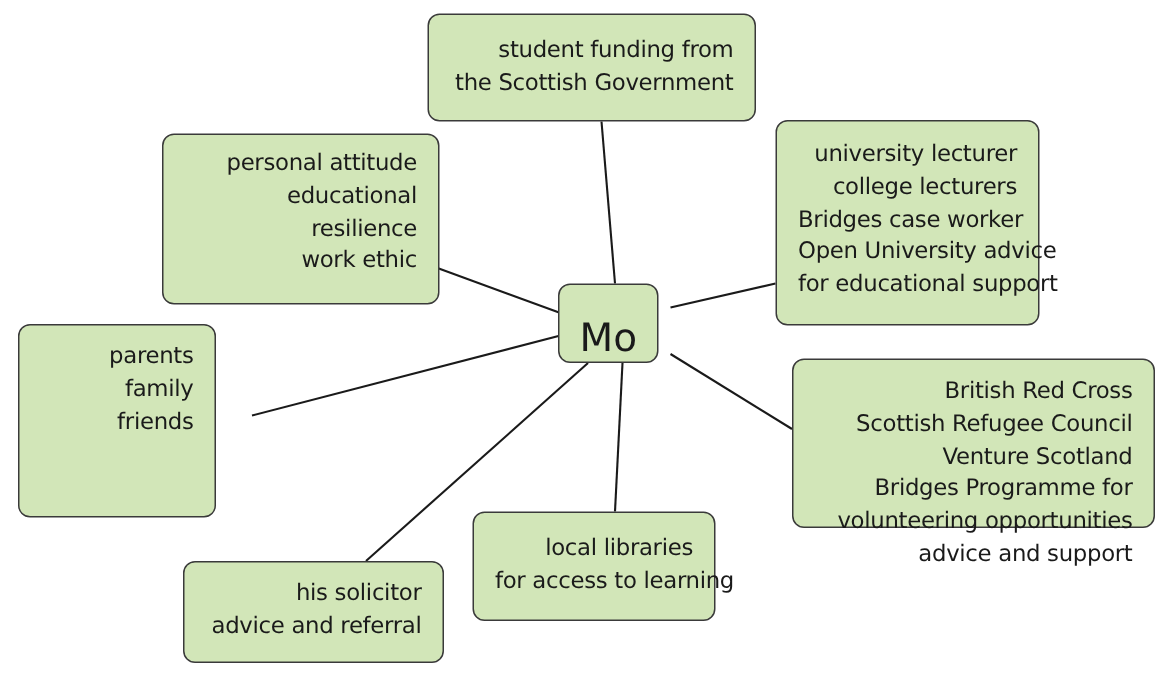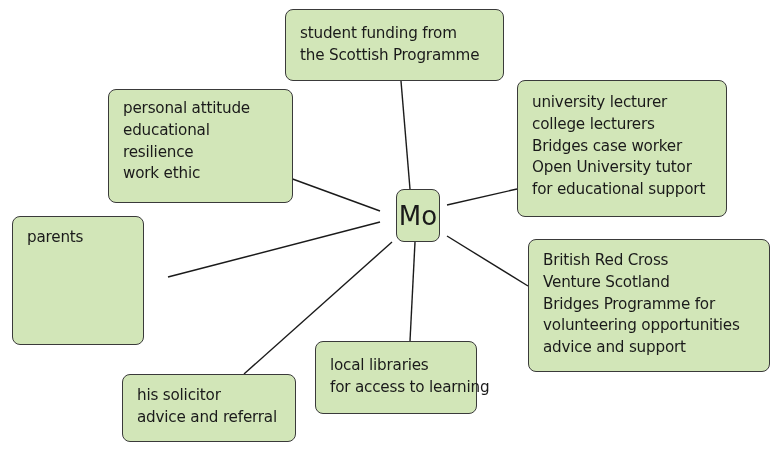--- a/index.html
+++ b/index.html
@@ -6,21 +6,21 @@
     body { width: 780px; height: 452px; position: relative; overflow: hidden;
       font-family: "DejaVu Sans", sans-serif; }
     #diagram { position: absolute; left: 0; top: 0; width: 780px; height: 452px; }
     svg.links { position: absolute; left: 0; top: 0; }
     .node {
       position: absolute; box-sizing: border-box;
       background: #d2e6b8; border: 1.6px solid #3a3a3a; border-radius: 8px;
       color: #1a1a1a; font-size: 15.2px; line-height: 21.8px;
       padding: 10px 14px 0 14px; white-space: nowrap; letter-spacing: -0.2px;
     }
-    .node .line { display: block; }
+    .node .line { display: block; text-align: right; }
     .center {
       position: absolute; box-sizing: border-box;
       background: #d2e6b8; border: 1.6px solid #3a3a3a; border-radius: 8px;
       color: #1a1a1a; font-size: 26px; display: flex; align-items: center; justify-content: center;
     }
   </style>
 </head>
 <body>
 
 <div id="diagram">
@@ -29,57 +29,60 @@
       <line x1="401" y1="81" x2="410" y2="189"></line>
       <line x1="447" y1="205" x2="517" y2="189"></line>
       <line x1="447" y1="236" x2="528" y2="286"></line>
       <line x1="415" y1="242" x2="410" y2="341"></line>
       <line x1="392" y1="242" x2="244" y2="374"></line>
       <line x1="380" y1="222" x2="168" y2="277"></line>
       <line x1="380" y1="211" x2="268" y2="170"></line>
     </g>
   </svg>
 
-  <div class="center" style="left:396px; top:189px; width:44px; height:53px;">
+  <div class="center" style="left:372px; top:189px; width:67px; height:53px;align-items:flex-end;">
     <span>Mo</span>
   </div>
 
   <div class="node" style="left:285px; top:9px; width:219px; height:72px; padding-top:13px;">
     <span class="line">student funding from</span>
-    <span class="line">the Scottish Programme</span>
+    <span class="line">the Scottish Government</span>
   </div>
 
-  <div class="node" style="left:517px; top:80px; width:210px; height:137px; padding-top:11px;">
+  <div class="node" style="left:517px; top:80px; width:176px; height:137px; padding-top:11px;">
     <span class="line">university lecturer</span>
     <span class="line">college lecturers</span>
     <span class="line">Bridges case worker</span>
-    <span class="line">Open University tutor</span>
+    <span class="line">Open University advice</span>
     <span class="line">for educational support</span>
   </div>
 
-  <div class="node" style="left:528px; top:239px; width:242px; height:133px; padding-top:10px;">
+  <div class="node" style="left:528px; top:239px; width:242px; height:113px; padding-top:10px;">
     <span class="line">British Red Cross</span>
+    <span class="line">Scottish Refugee Council</span>
     <span class="line">Venture Scotland</span>
     <span class="line">Bridges Programme for</span>
     <span class="line">volunteering opportunities</span>
     <span class="line">advice and support</span>
   </div>
 
   <div class="node" style="left:315px; top:341px; width:162px; height:73px; padding-top:13px;">
     <span class="line">local libraries</span>
     <span class="line">for access to learning</span>
   </div>
 
   <div class="node" style="left:122px; top:374px; width:174px; height:68px; ">
     <span class="line">his solicitor</span>
     <span class="line">advice and referral</span>
   </div>
 
   <div class="node" style="left:12px; top:216px; width:132px; height:129px; padding-top:10px;">
     <span class="line">parents</span>
+    <span class="line">family</span>
+    <span class="line">friends</span>
   </div>
 
   <div class="node" style="left:108px; top:89px; width:185px; height:114px; padding-top:8px;">
     <span class="line">personal attitude</span>
     <span class="line">educational</span>
     <span class="line">resilience</span>
     <span class="line">work ethic</span>
   </div>
 </div>
 

